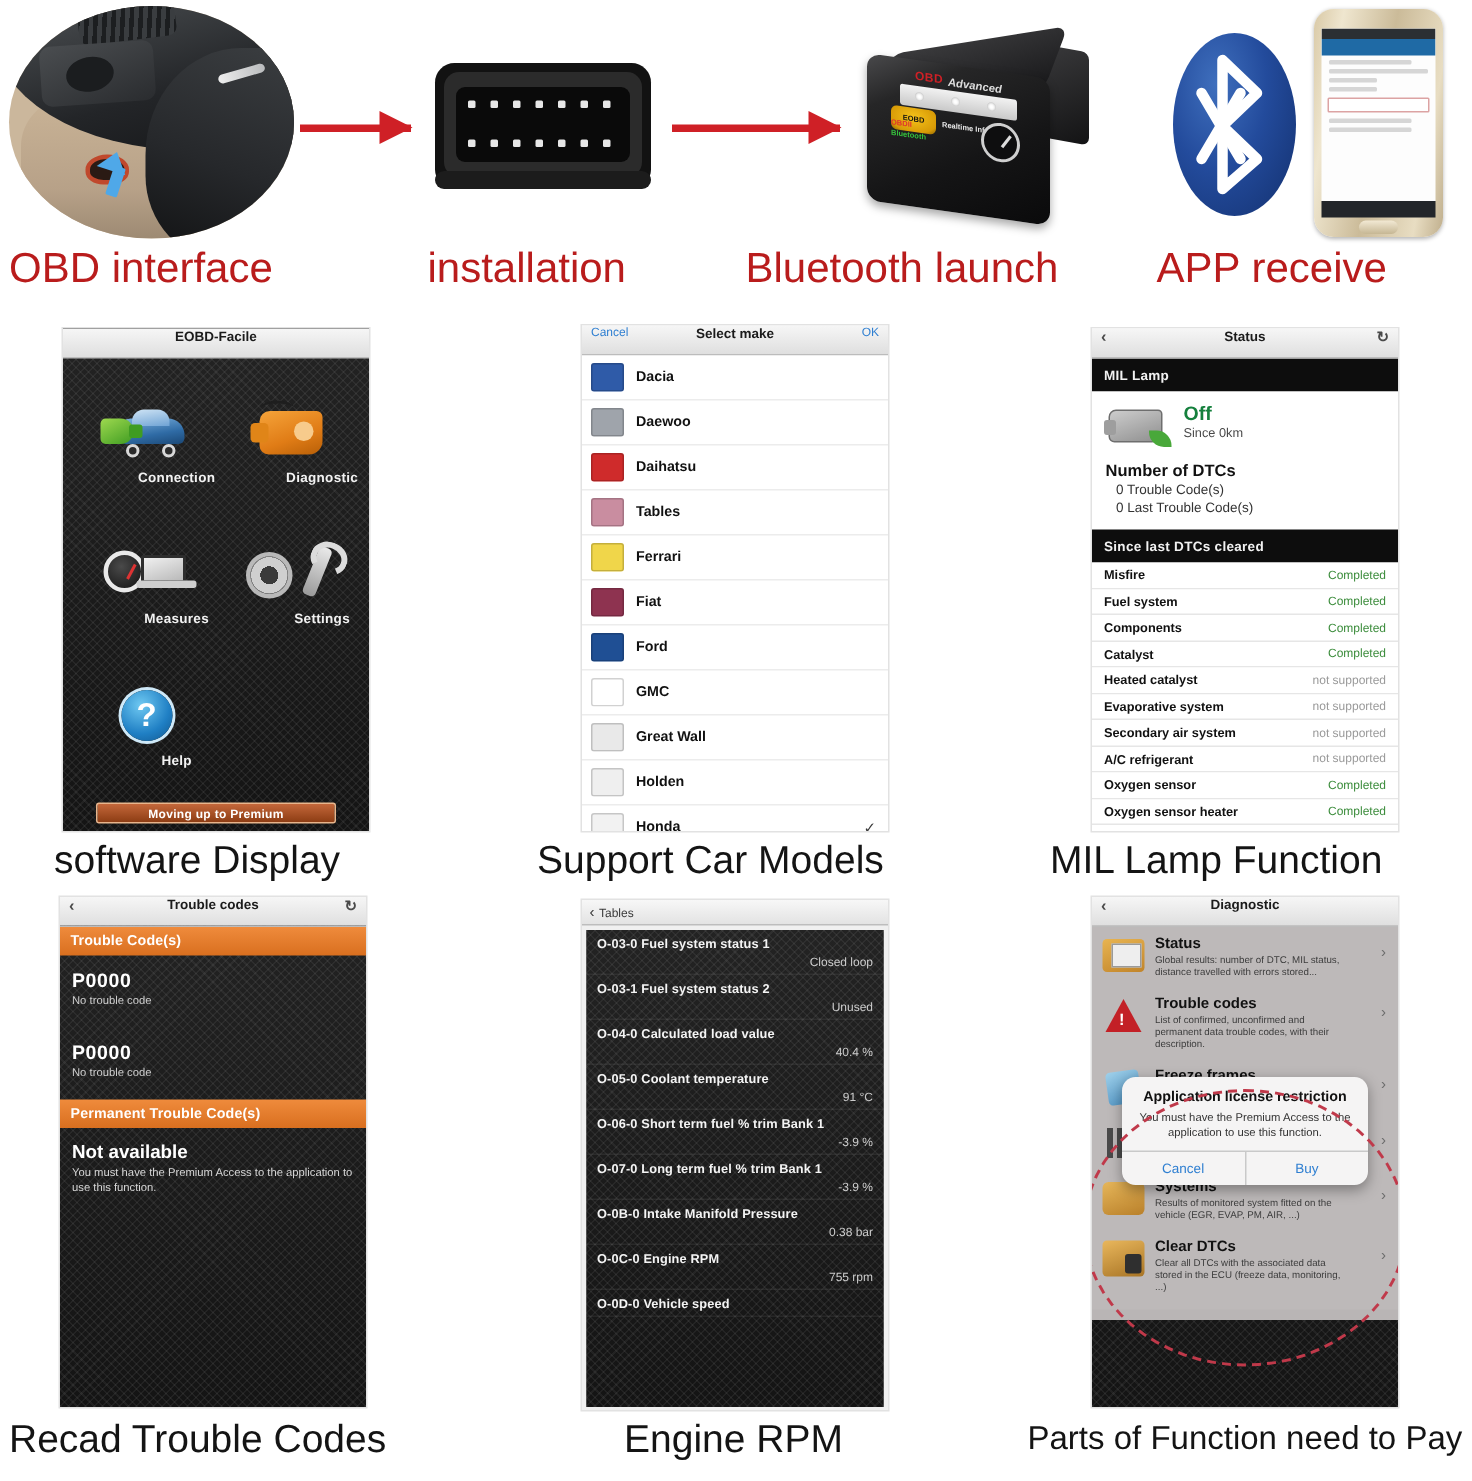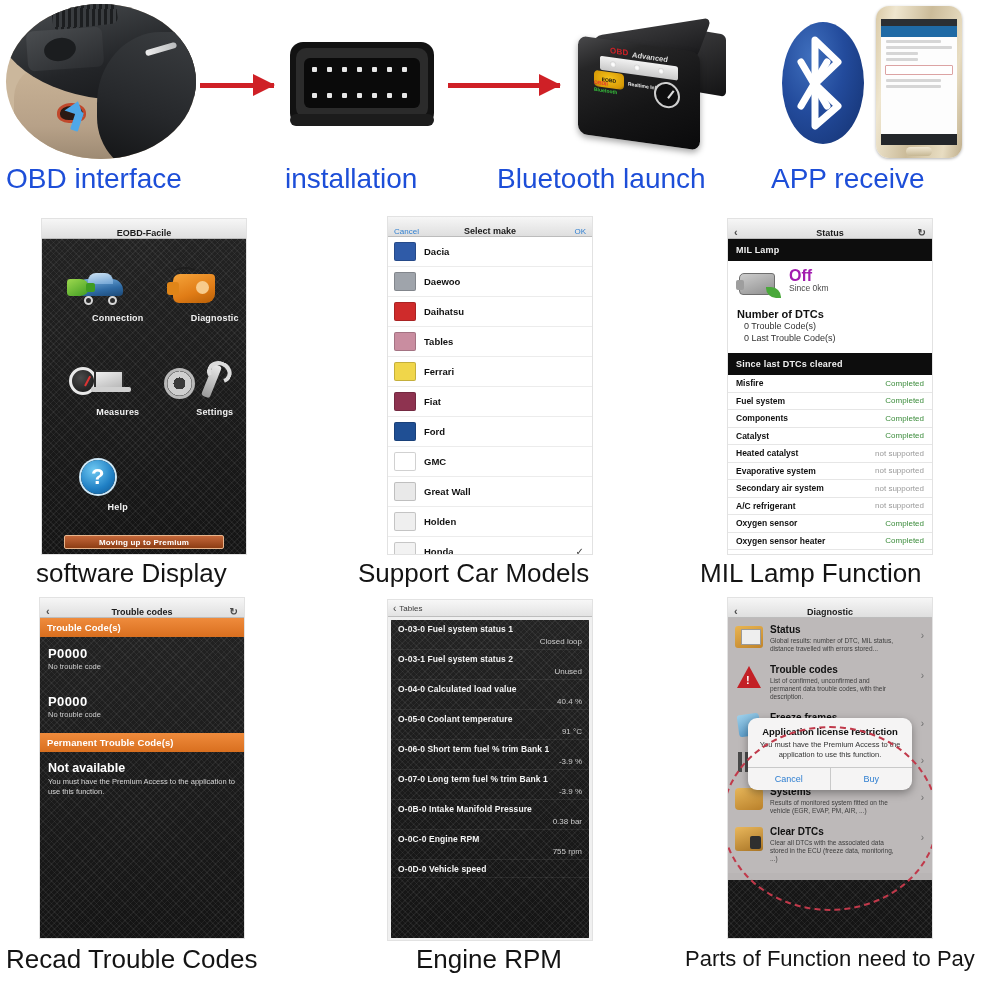--- a/index.html
+++ b/index.html
@@ -161,21 +161,21 @@
   .ph-line.m { width:72%; }
   .ph-field { height:10px; margin:4px 4px; border:1px solid #dca3a3; background:#fff; border-radius:1px;}
   .ph-navbar { position:absolute; left:5px; right:5px; bottom:13px; height:11px; background:#23262a;}
   .ph-home {
     position:absolute; left:50%; bottom:2px; transform:translateX(-50%);
     width:26px; height:9px; border-radius:5px;
     background:linear-gradient(180deg,#f2e9d4,#c6b794);
   }
 
   .hero-caption {
-    position:absolute; top:163px; font-size:28px; color:#1d4ed8;
+    position:absolute; top:163px; font-size:28px; color:#b91c1c;
     font-family:"Liberation Sans", sans-serif; white-space:nowrap;
   }
   #cap-obd { left:6px; }
   #cap-install { left:285px; }
   #cap-bt { left:497px; }
   #cap-app { left:771px; }
 
   
   .panel { position:absolute; width:204px; overflow:hidden; background:#fff;
            box-shadow:0 0 0 1px #e2e2e2; }
@@ -191,21 +191,21 @@
     background-image:
       repeating-linear-gradient(45deg, rgba(255,255,255,.055) 0 1px, transparent 1px 4px),
       repeating-linear-gradient(-45deg, rgba(255,255,255,.055) 0 1px, transparent 1px 4px),
       linear-gradient(180deg,#232323,#141414);
   }
 
   
   .navbar {
     height:20px; background:linear-gradient(180deg,#f6f6f6,#dfdfdf);
     border-bottom:1px solid #bcbcbc;
-    display:flex; align-items:flex-end; justify-content:center;
+    display:flex; align-items:flex-start; justify-content:center;
     position:relative; font-size:9px; font-weight:bold; color:#1b1b1b;
   }
   .navbar .nav-left { position:absolute; left:6px; font-size:11px; color:#4a4a4a; font-weight:bold; }
   .navbar .nav-right { position:absolute; right:6px; font-size:10px; color:#4a4a4a; font-weight:bold; }
   .navbar.ios-blue .nav-left, .navbar.ios-blue .nav-right { color:#2f7fd1; font-weight:normal; font-size:8px;}
 
   
   .home-grid {
     position:absolute; left:0; right:0; top:20px; bottom:0;
     display:grid; grid-template-columns:1fr 1fr; grid-template-rows:1fr 1fr 1fr;
@@ -289,21 +289,21 @@
   .mil-box { background:#fff; padding:8px 9px 9px 9px; }
   .mil-row { display:flex; align-items:flex-start; gap:8px; }
   .mil-icon { width:44px; height:30px; position:relative; flex:none; }
   .mil-eng {
     position:absolute; left:2px; top:4px; width:36px; height:22px;
     background:linear-gradient(160deg,#cdcdcd,#8f8f8f); border-radius:5px 3px 7px 4px;
     border:1px solid #6e6e6e;
   }
   .mil-eng:before{content:"";position:absolute;left:-4px;top:6px;width:8px;height:10px;background:#9e9e9e;border-radius:2px;}
   .mil-leaf{position:absolute;right:0px;bottom:1px;width:15px;height:11px;background:#49a83a;border-radius:0 10px 0 10px;}
-  .mil-state { font-size:16px; font-weight:bold; color:#a21caf; line-height:14px;}
+  .mil-state { font-size:13px; font-weight:bold; color:#15803d; line-height:14px;}
   .mil-sub { font-size:8.5px; color:#4a4a4a; }
   .dtc-title { font-size:11px; font-weight:bold; color:#111; margin-top:9px;}
   .dtc-line { font-size:9px; color:#333; margin-left:7px; line-height:12px;}
 
   .chk-row {
     display:flex; align-items:center; justify-content:space-between;
     padding:0 8px; height:17.5px; border-bottom:1px solid #e6e6e6; background:#fff;
   }
   .chk-name { font-size:8.5px; font-weight:bold; color:#111; }
   .chk-val { font-size:8px; }

